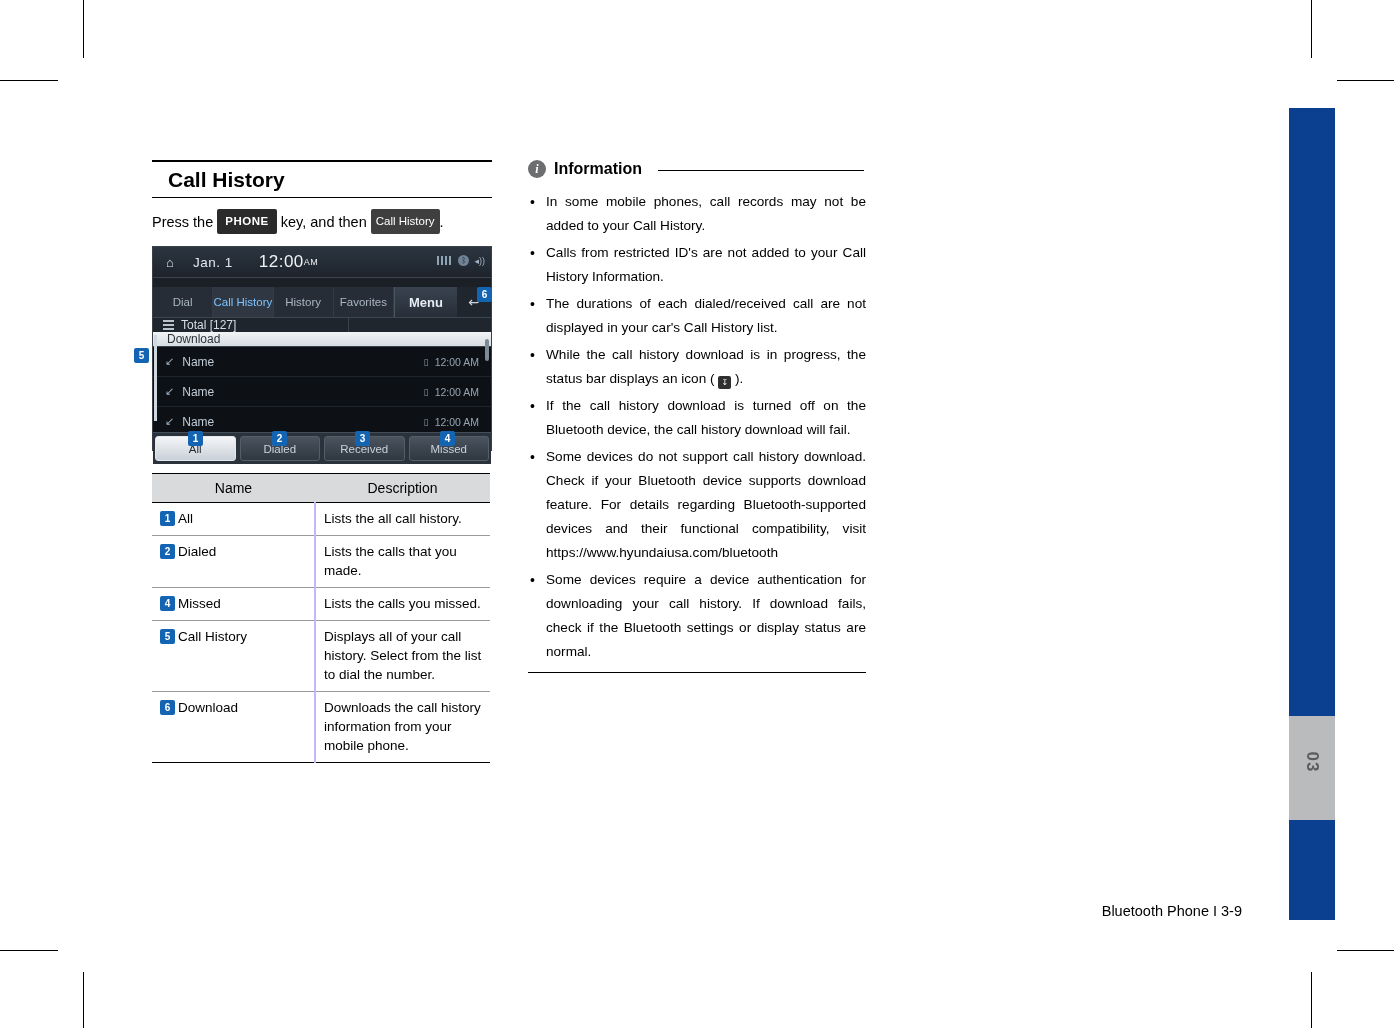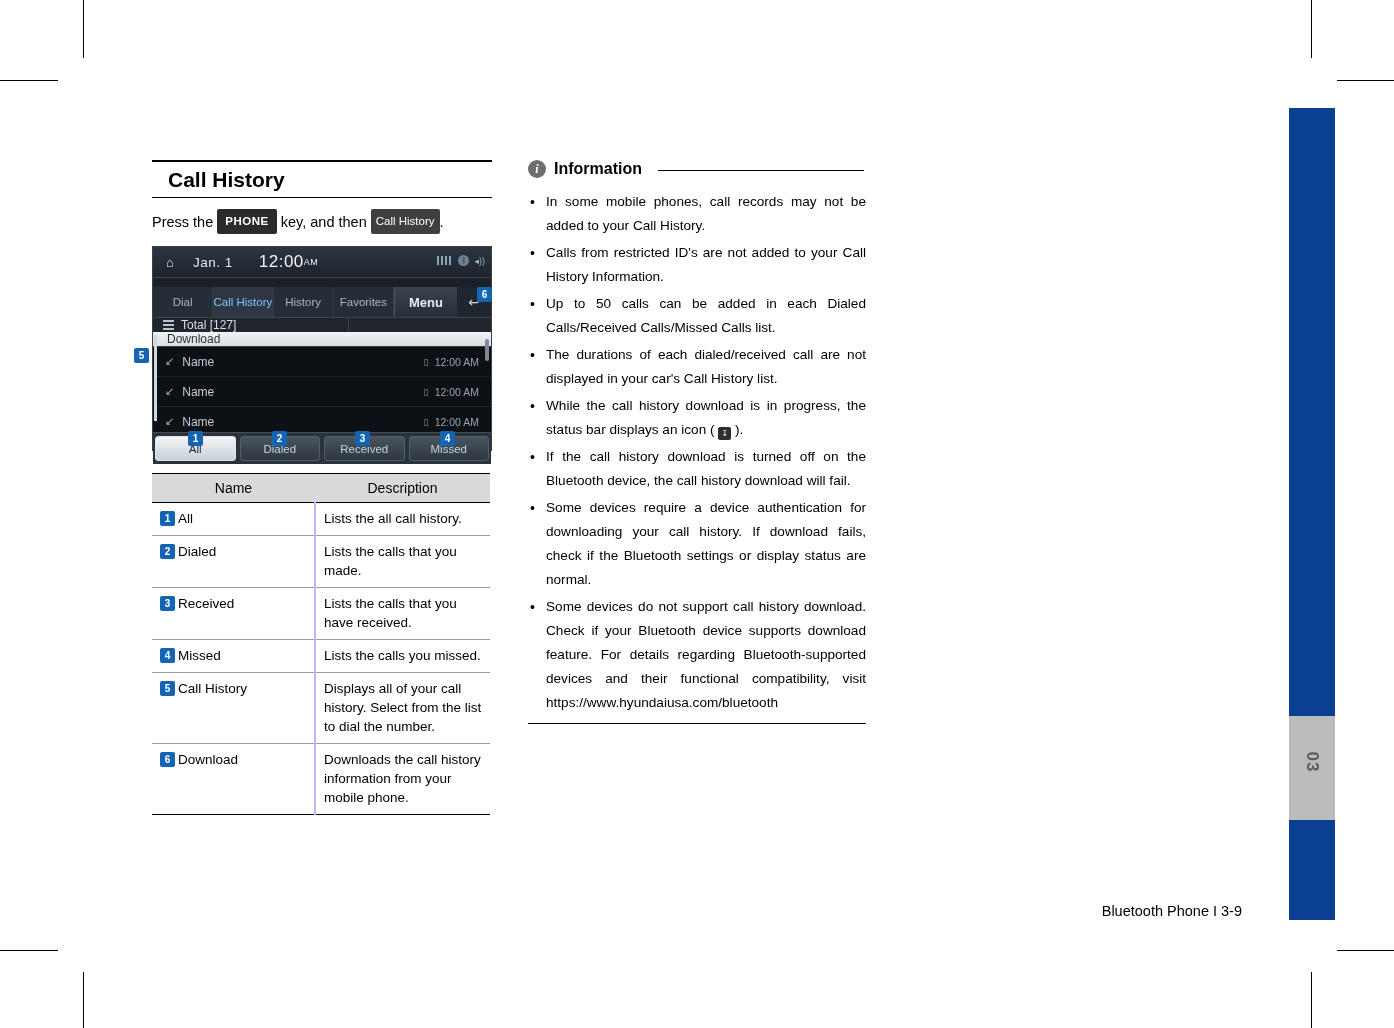--- a/index.html
+++ b/index.html
@@ -536,24 +536,20 @@
   <tbody>
     <tr>
       <td class="c1"><span class="badge">1</span><span>All</span></td>
       <td>Lists the all call history.</td>
     </tr>
     <tr>
       <td class="c1"><span class="badge">2</span><span>Dialed</span></td>
       <td>Lists the calls that you made.</td>
     </tr>
     <tr>
-      <td class="c1"><span class="badge">3</span><span>Received</span></td>
-      <td>Lists the calls that you have received.</td>
-    </tr>
-    <tr>
       <td class="c1"><span class="badge">4</span><span>Missed</span></td>
       <td>Lists the calls you missed.</td>
     </tr>
     <tr>
       <td class="c1"><span class="badge">5</span><span>Call History</span></td>
       <td>Displays all of your call history. Select from the list to dial the number.</td>
     </tr>
     <tr>
       <td class="c1"><span class="badge">6</span><span>Download</span></td>
       <td>Downloads the call history information from your mobile phone.</td>
@@ -564,25 +560,24 @@
 <div class="right-col">
   <div class="info-head">
     <span class="info-i">i</span>
     <span class="info-title">Information</span>
     <span class="info-rule"></span>
   </div>
 
   <ul class="info-list">
     <li>In some mobile phones, call records may not be added to your Call History.</li>
     <li>Calls from restricted ID's are not added to your Call History Information.</li>
-    <li>Up to 50 calls can be added in each Dialed Calls/Received Calls/Missed Calls list.</li>
     <li>The durations of each dialed/received call are not displayed in your car's Call History list.</li>
     <li>
       <span>While the call history download is in progress, the status bar displays an icon ( <span class="inline-ic">↧</span> ).</span>
     </li>
     <li>If the call history download is turned off on the Bluetooth device, the call history download will fail.</li>
+    <li>Some devices do not support call history download. Check if your Bluetooth device supports download feature. For details regarding Bluetooth-supported devices and their functional compatibility, visit https://www.hyundaiusa.com/bluetooth</li>
     <li>Some devices require a device authentication for downloading your call history. If download fails, check if the Bluetooth settings or display status are normal.</li>
-    <li>Some devices do not support call history download. Check if your Bluetooth device supports download feature. For details regarding Bluetooth-supported devices and their functional compatibility, visit https://www.hyundaiusa.com/bluetooth</li>
   </ul>
   <div class="info-rule-bottom"></div>
 </div>
 
 <div class="footer">Bluetooth Phone I 3-9</div>
 
 </body></html>

